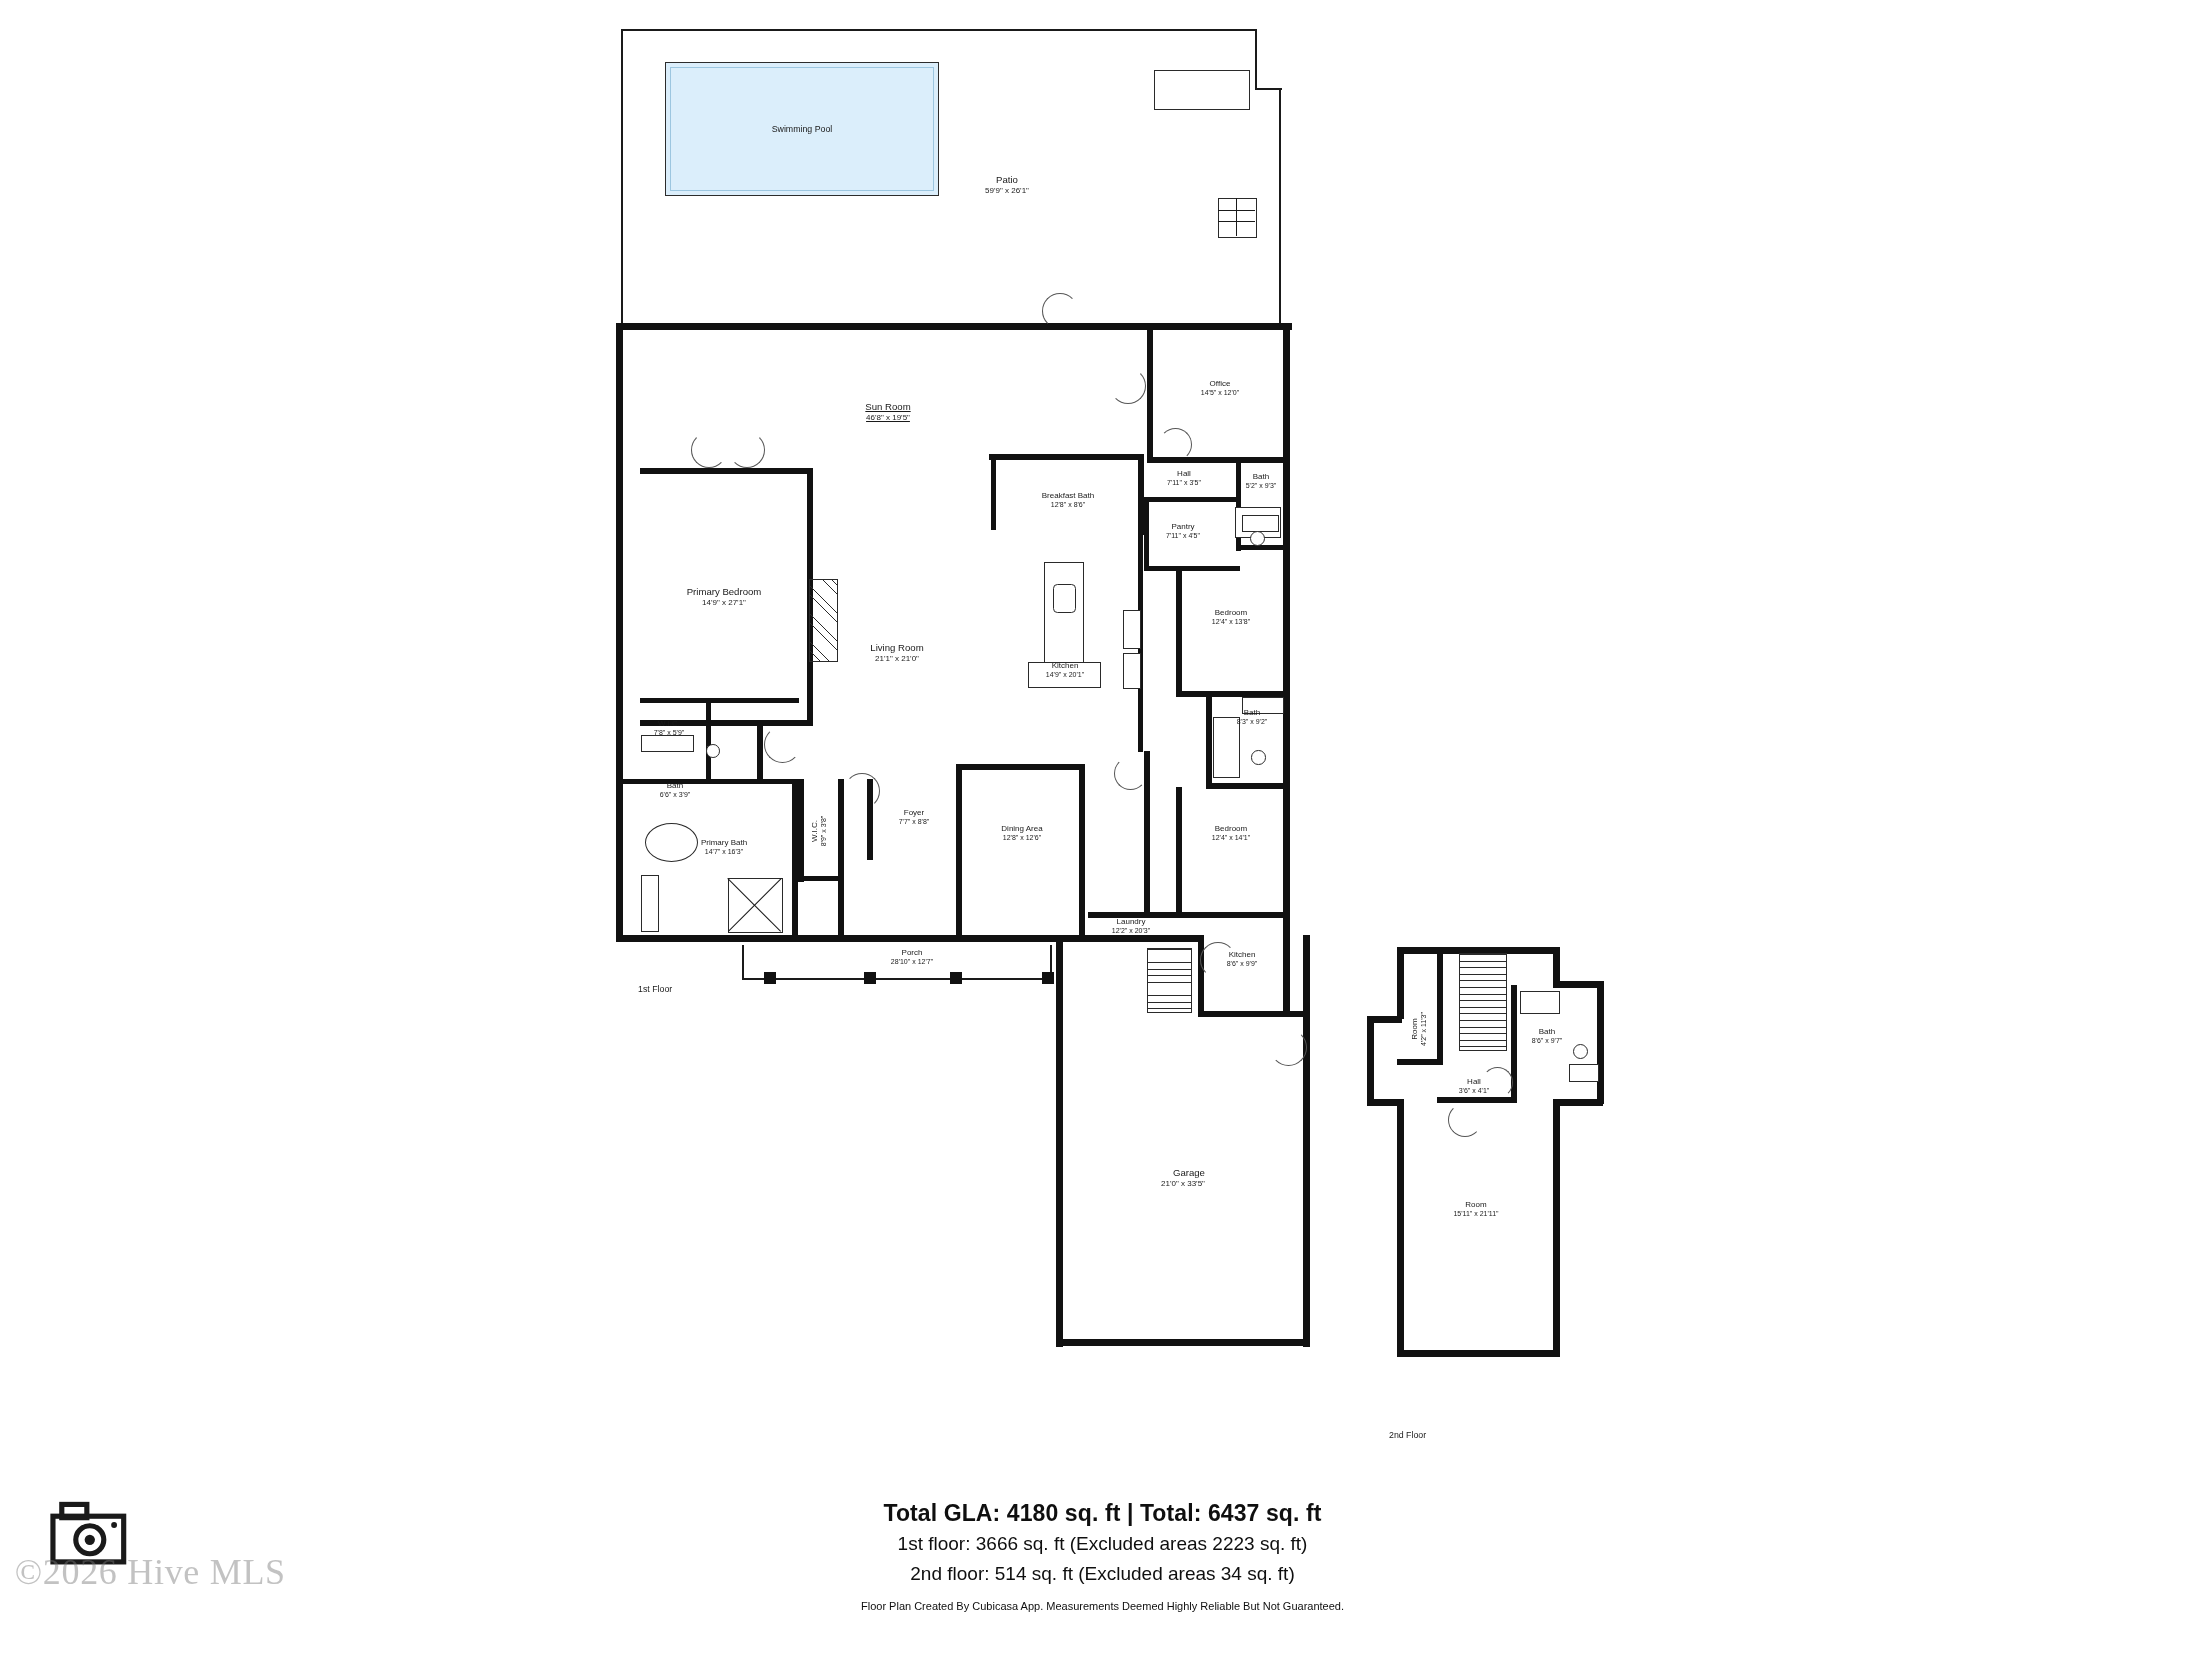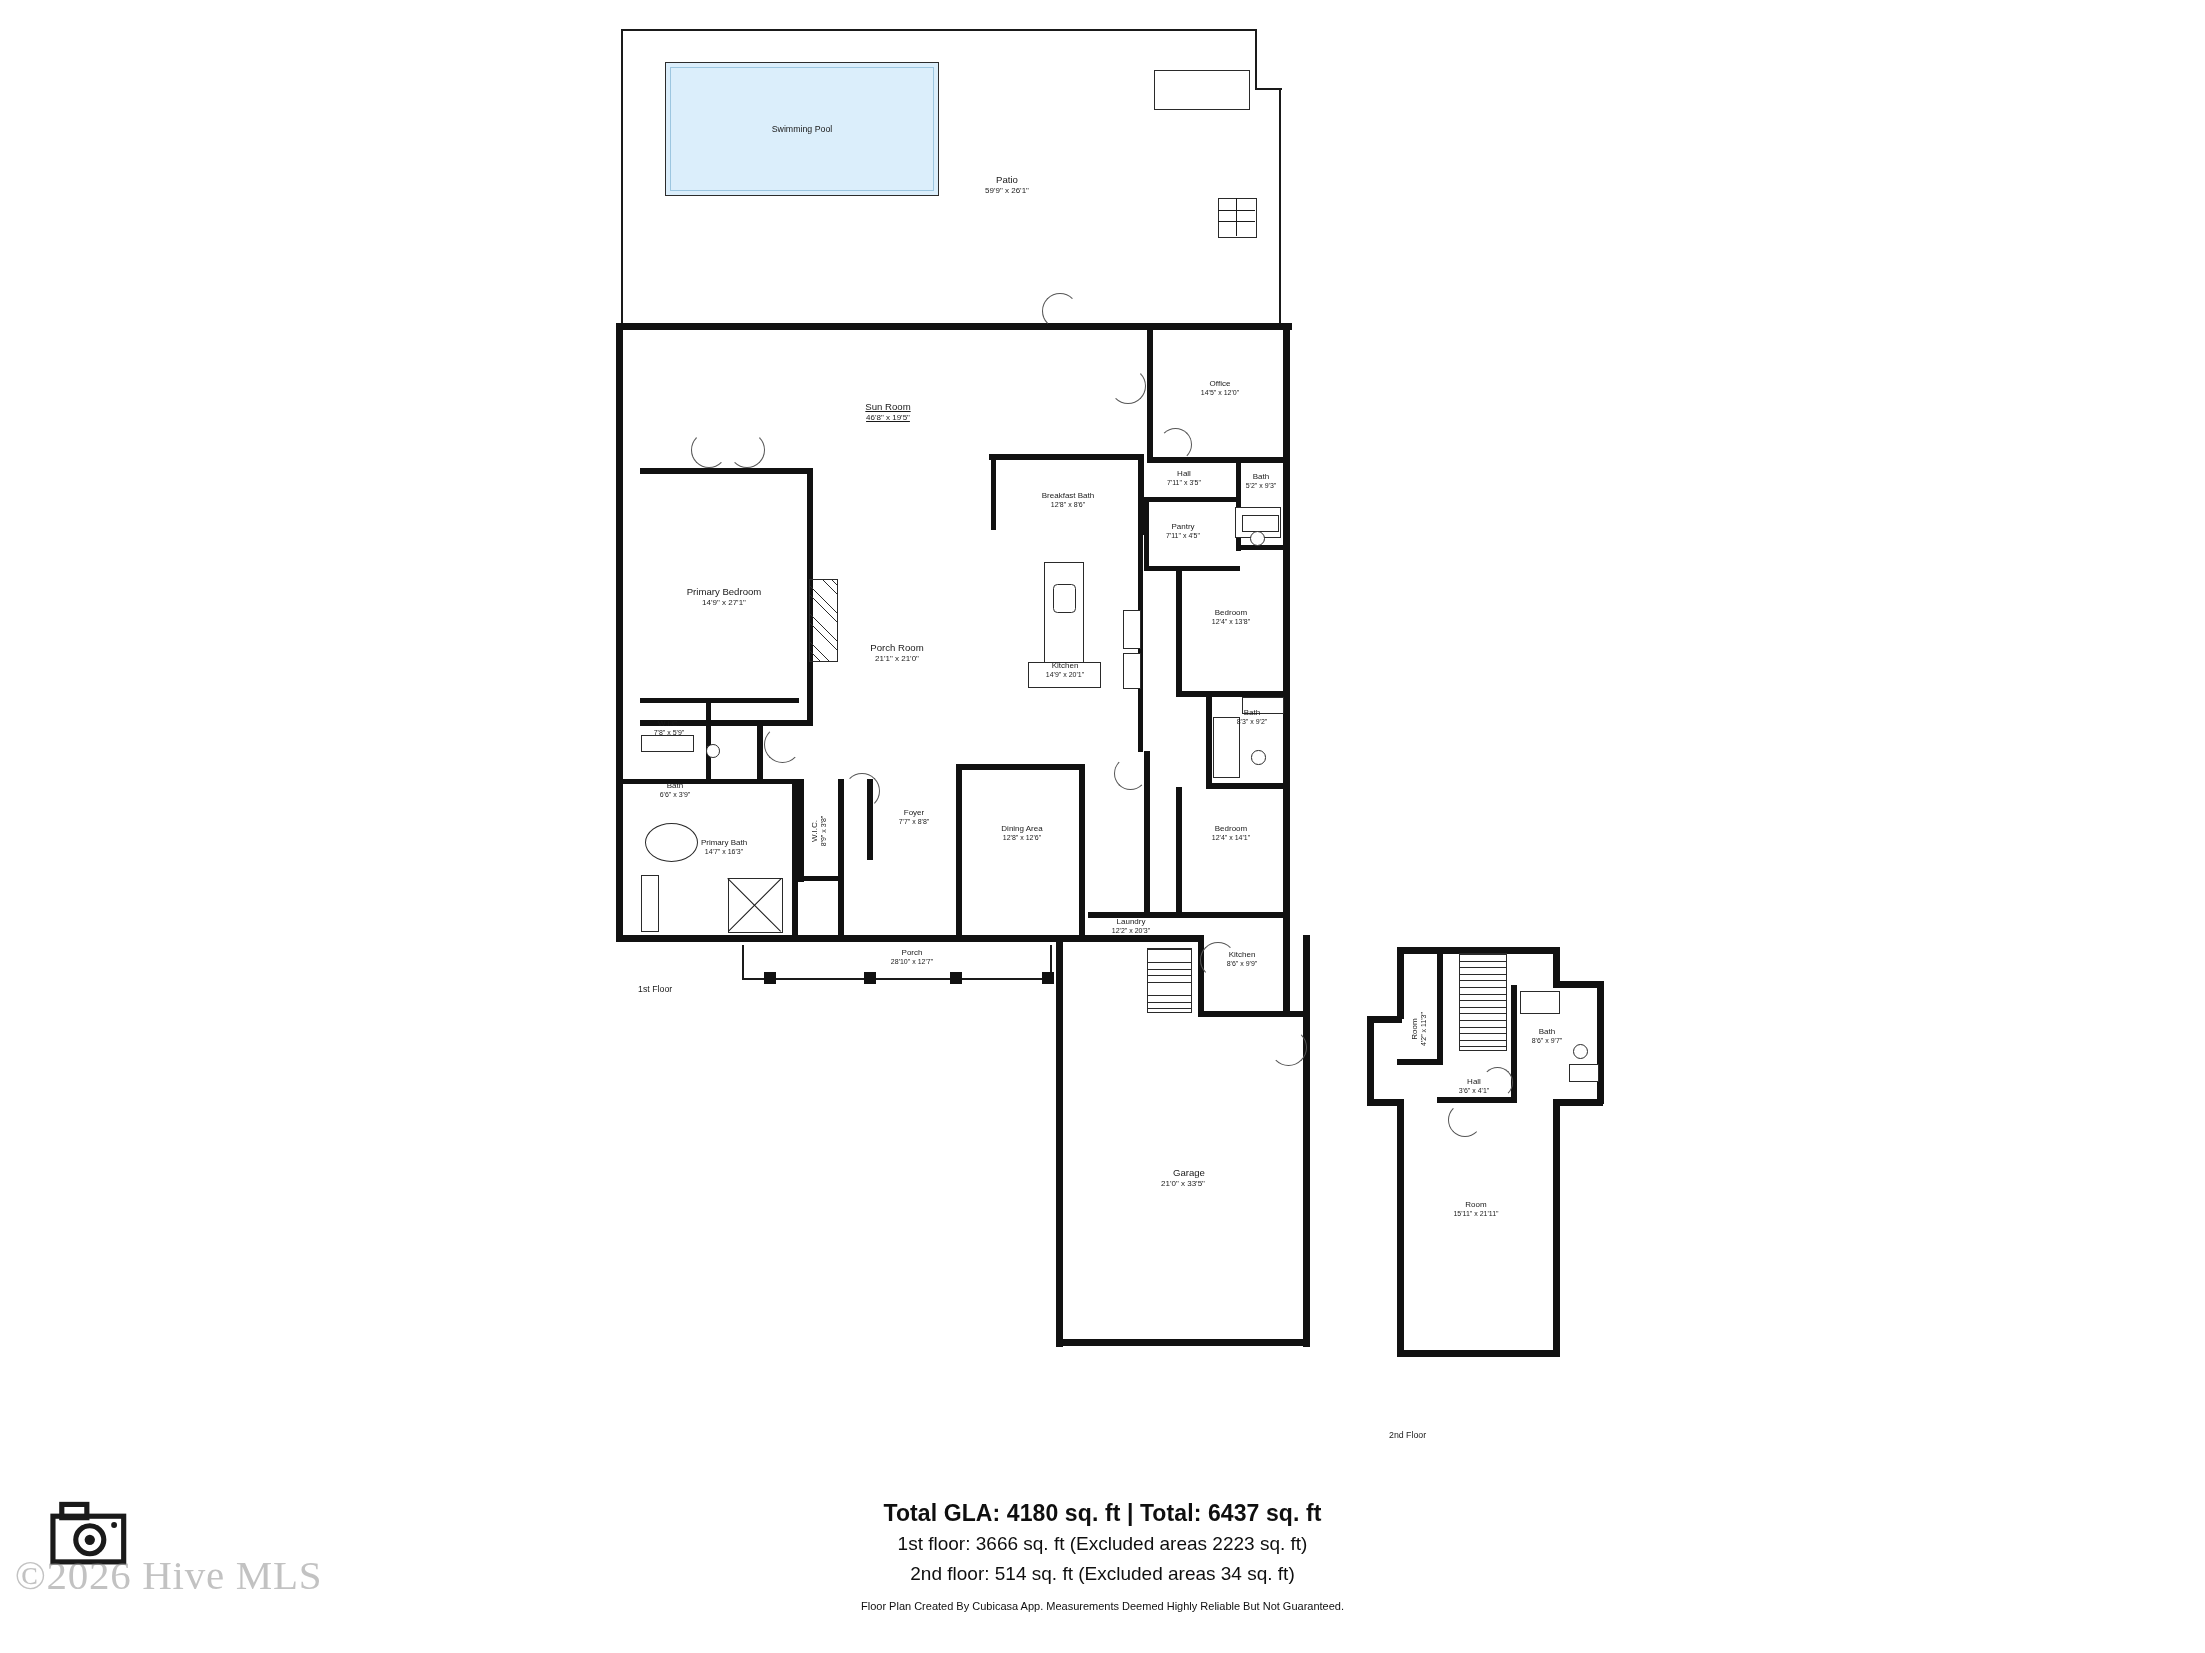--- a/index.html
+++ b/index.html
@@ -123,21 +123,21 @@
     position: absolute;
     left: 44px;
     top: 1500px;
     width: 96px;
     height: 70px;
   }
   .wm-text {
     position: absolute;
     left: 14.7px;
     top: 1551px;
-    font-size: 41px;
+    font-size: 36px;
     color: rgba(120,120,120,0.45);
     font-family: "Liberation Serif", serif;
     letter-spacing: 0.7px;
   }
 </style>
 </head>
 <body>
 
 <div id="plan">
 
@@ -299,21 +299,21 @@
     <span class="nm">Pantry</span>
     <span class="dm">7'11" x 4'5"</span>
   </div>
 
   <div class="room-label" style="left:724px; top:597px;">
     <span class="nm">Primary Bedroom</span>
     <span class="dm">14'9" x 27'1"</span>
   </div>
 
   <div class="room-label" style="left:897px; top:653px;">
-    <span class="nm">Porch Room</span>
+    <span class="nm">Living Room</span>
     <span class="dm">21'1" x 21'0"</span>
   </div>
 
   <div class="room-label small" style="left:1065px; top:670px;">
     <span class="nm">Kitchen</span>
     <span class="dm">14'9" x 20'1"</span>
   </div>
 
   <div class="room-label small" style="left:1231px; top:617px;">
     <span class="nm">Bedroom</span>

